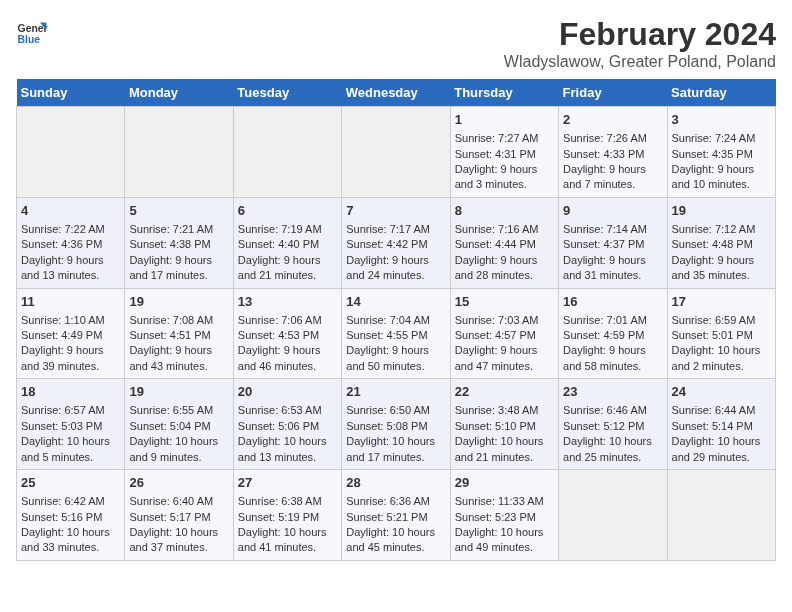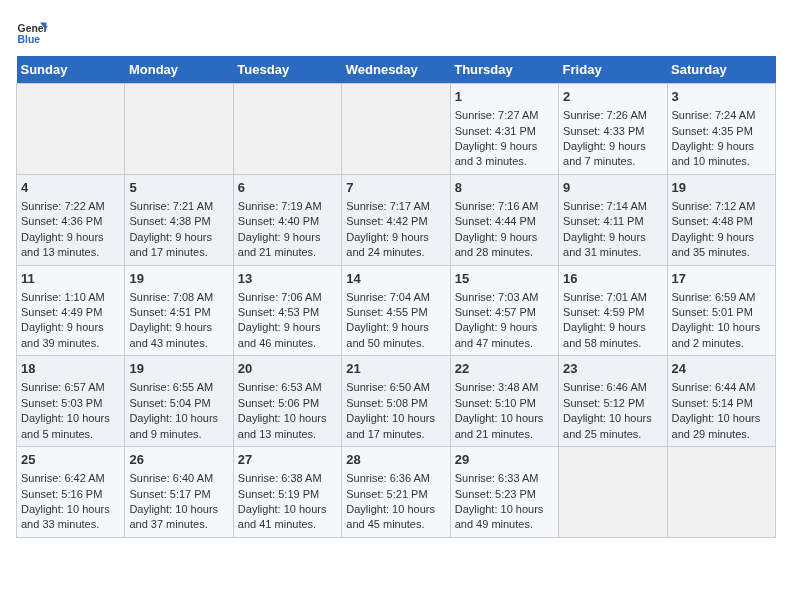--- a/index.html
+++ b/index.html
@@ -79,20 +79,24 @@
 </head>
 <body>
 
 <div class="header-area">
   <div class="logo">
     <svg class="logo-icon" viewBox="0 0 40 40">
       <text x="2" y="20" font-size="13" font-weight="bold" fill="#333">General</text>
       <text x="2" y="34" font-size="13" font-weight="bold" fill="#2a6abf">Blue</text>
       <polygon points="30,8 38,8 38,18" fill="#2a6abf"></polygon>
     </svg>
+  </div>
+  <div class="title-area">
+    <div class="main-title">February 2024</div>
+    <div class="subtitle">Wladyslawow, Greater Poland, Poland</div>
   </div>
 </div>
 
 <table>
   <thead>
     <tr>
     <th>Sunday</th>
         <th>Monday</th>
         <th>Tuesday</th>
         <th>Wednesday</th>
@@ -161,21 +165,21 @@
         <td>
           <span class="day-num">8</span>
           <div>Sunrise: 7:16 AM</div>
           <div>Sunset: 4:44 PM</div>
           <div>Daylight: 9 hours</div>
           <div>and 28 minutes.</div>
         </td>
         <td>
           <span class="day-num">9</span>
           <div>Sunrise: 7:14 AM</div>
-          <div>Sunset: 4:11 PM</div>
+          <div>Sunset: 4:37 PM</div>
           <div>Daylight: 9 hours</div>
           <div>and 31 minutes.</div>
         </td>
         <td>
           <span class="day-num">19</span>
           <div>Sunrise: 7:12 AM</div>
           <div>Sunset: 4:48 PM</div>
           <div>Daylight: 9 hours</div>
           <div>and 35 minutes.</div>
         </td>
@@ -306,21 +310,21 @@
         </td>
         <td>
           <span class="day-num">28</span>
           <div>Sunrise: 6:36 AM</div>
           <div>Sunset: 5:21 PM</div>
           <div>Daylight: 10 hours</div>
           <div>and 45 minutes.</div>
         </td>
         <td>
           <span class="day-num">29</span>
-          <div>Sunrise: 6:33 AM</div>
+          <div>Sunrise: 11:33 AM</div>
           <div>Sunset: 5:23 PM</div>
           <div>Daylight: 10 hours</div>
           <div>and 49 minutes.</div>
         </td>
         <td class="empty-cell"></td>
         <td class="empty-cell"></td>
       </tr>
     </tbody>
 </table>
 

